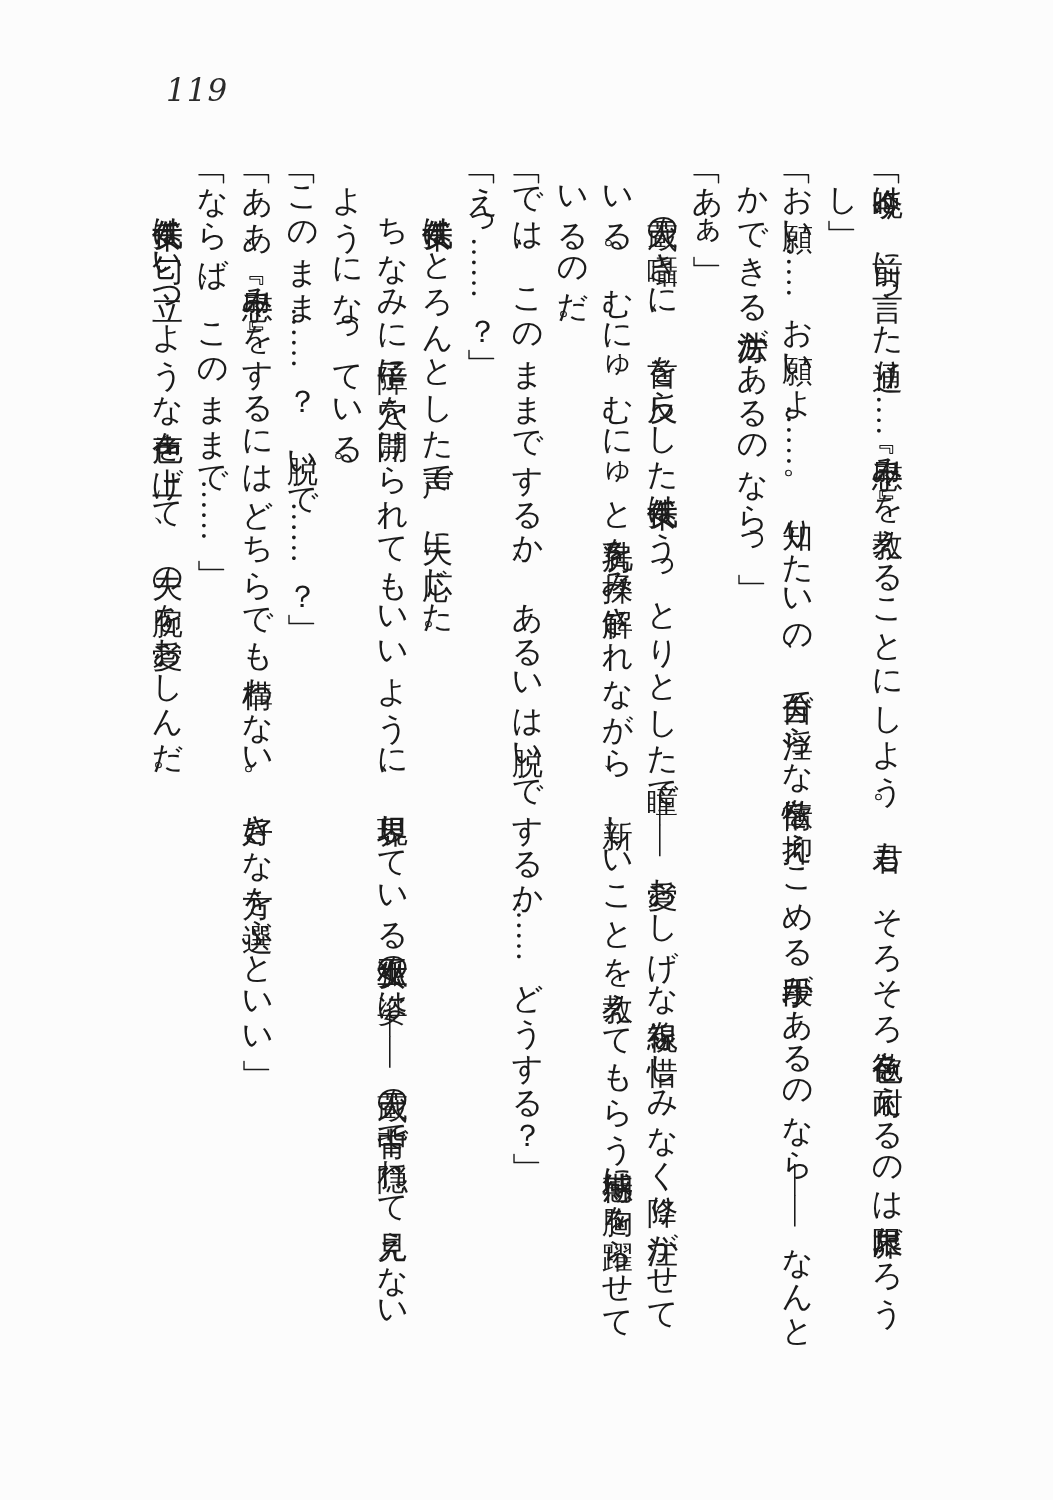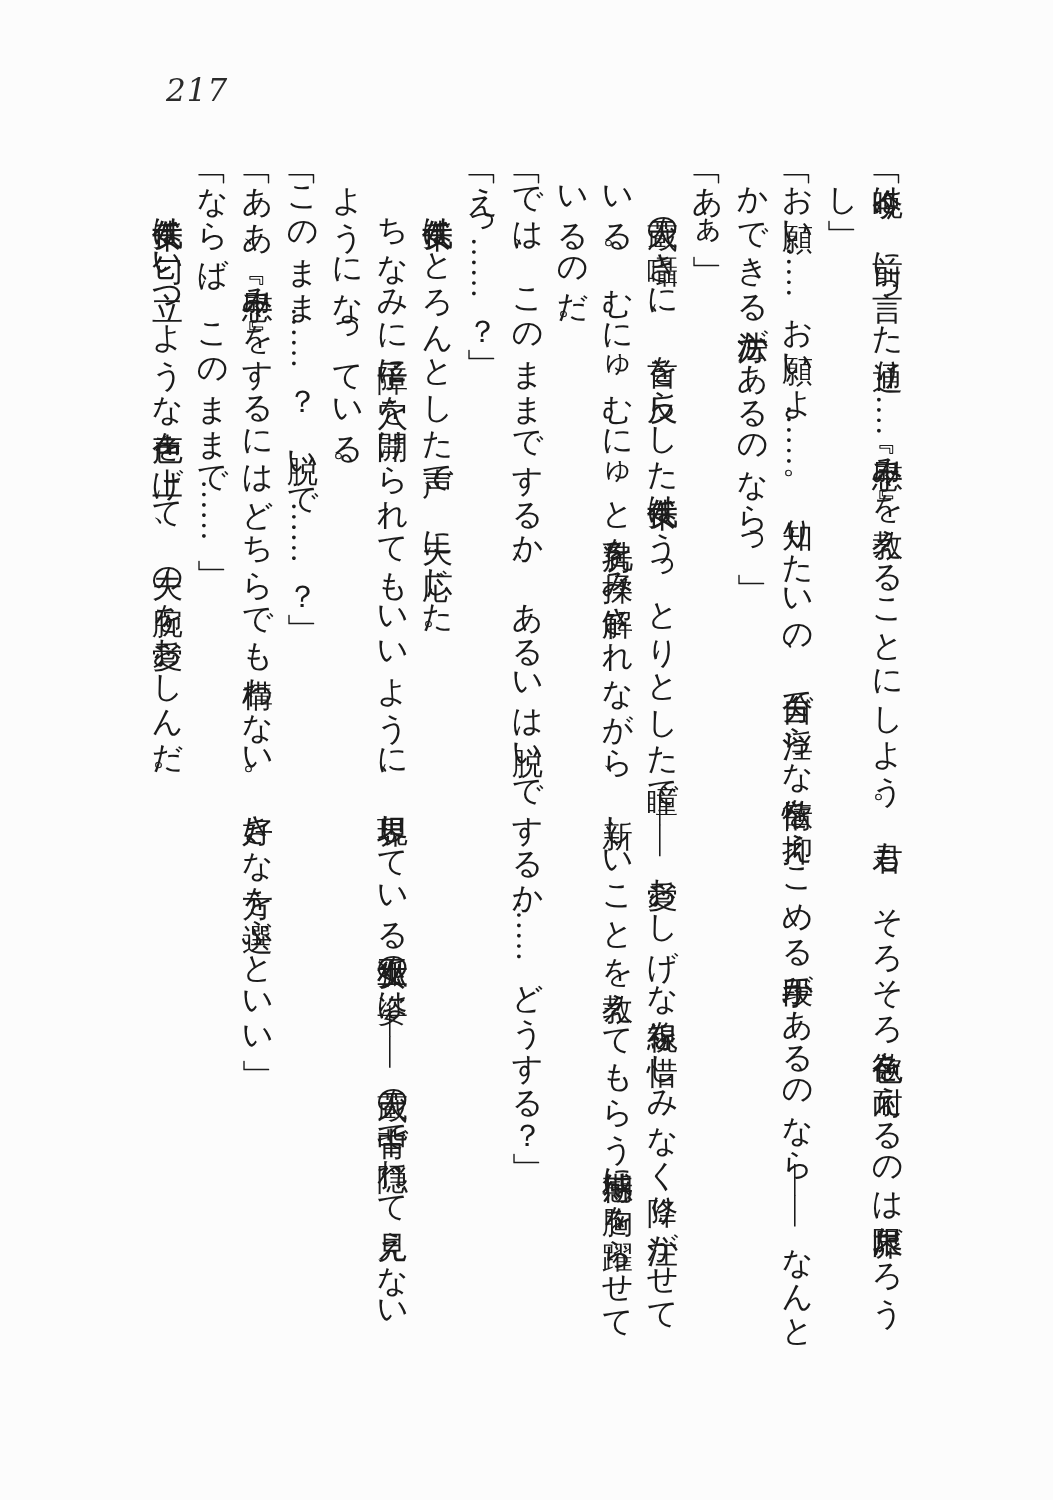--- a/index.html
+++ b/index.html
@@ -46,21 +46,21 @@
     text-indent: 0;
   }
   .para.narrative {
     text-indent: 1em;
   }
 </style>
 </head>
 <body>
 
 <div class="page">
-  <div class="page-number">217</div>
+  <div class="page-number">119</div>
   <div class="text-block" id="text-block">
       <p class="para dialogue">「今晩は、前に言った通り……『手慰み』を教えることにしよう。君も、そろそろ色欲を耐えるのは限界だろうし」</p>
       <p class="para dialogue">「お願い……お願いよ……。知りたいの、自分で淫らな情欲を抑えこめる手段があるのなら——なんとかできる方法があるのならっ」</p>
       <p class="para dialogue">「あぁ」</p>
       <p class="para narrative">天蔵の囁きに、首を反らした千代女はうっとりとした瞳で——愛おしげな視線を惜しみなく降り注がせている。むにゅむにゅと乳房を揉み解されながら、新しいことを教えてもらう期待感に胸を躍らせているのだ。</p>
       <p class="para dialogue">「では、このままでするか、あるいは脱いでするか……どうする？」</p>
       <p class="para dialogue">「えっ……？」</p>
       <p class="para narrative">千代女はとろんとした声で、夫に応じた。</p>
       <p class="para narrative">ちなみに障子に穴を開けられてもいいように、現界している狐巫女の姿は——天蔵の背中で隠れて見えないようになっている。</p>
       <p class="para dialogue">「このまま……？　脱いで……？」</p>

